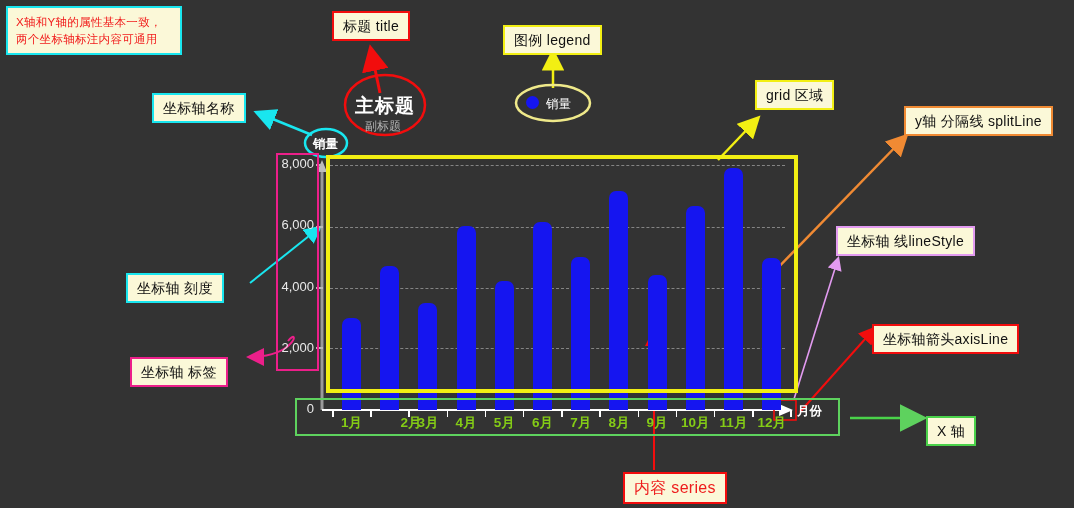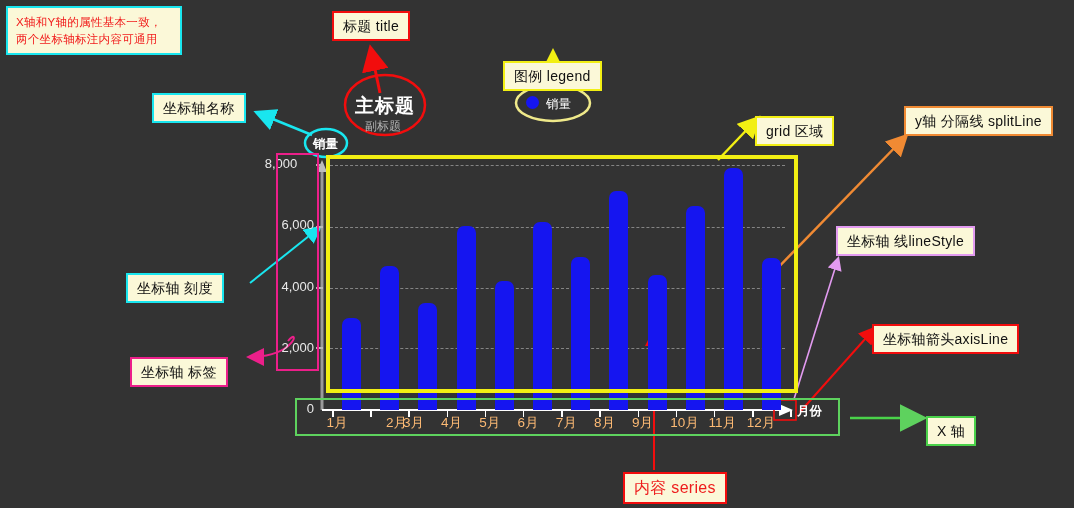--- a/index.html
+++ b/index.html
@@ -21,36 +21,36 @@
     color:#111;
     font-size:14px;
     line-height:1.15;
     padding:5px 9px;
     white-space:nowrap;
     box-sizing:border-box;
     letter-spacing:0.3px;
   }
   .callout.cyan{border-color:#19e6ef;}
   .callout.red{border-color:#f20d0d;}
-  .callout.yellow{border-color:#f2ef13;margin-top:36px;}
+  .callout.yellow{border-color:#f2ef13;}
   .callout.orange{border-color:#f08a33;}
   .callout.pink{border-color:#ec1f8a;}
   .callout.violet{border-color:#e29bf0;}
   .callout.green{border-color:#4ad24a;}
   .callout.redtext{color:#ee1c1c;font-size:16px;}
   .callout.note{font-size:11.5px;color:#f11b1b;line-height:1.45;padding:6px 8px;white-space:normal;}
 
   
   svg.overlay{position:absolute;left:0;top:0;width:1074px;height:508px;overflow:visible;pointer-events:none;}
 
   
   #chart{position:absolute;}
   .gridline{position:absolute;height:0;border-top:1px dashed #8d8d8d;opacity:.9;}
   .ytick-label{position:absolute;color:#e9e9e9;font-size:13px;text-align:right;white-space:nowrap;}
-  .xtick-label{position:absolute;color:#fdba74;font-size:13.5px;font-weight:normal;text-align:left;white-space:nowrap;}
+  .xtick-label{position:absolute;color:#84cc16;font-size:13.5px;font-weight:bold;text-align:center;white-space:nowrap;}
   .bar{position:absolute;background:#1515f0;border-radius:7px 7px 0 0;}
   .axisname{position:absolute;color:#ffffff;font-size:12.5px;font-weight:bold;white-space:nowrap;}
 
   .title-main{position:absolute;color:#ffffff;font-size:19px;font-weight:bold;white-space:nowrap;letter-spacing:1px;}
   .title-sub{position:absolute;color:#b5b5b5;font-size:12px;white-space:nowrap;}
   .legend-text{position:absolute;color:#ffffff;font-size:12.5px;white-space:nowrap;}
   .legend-dot{position:absolute;width:13px;height:13px;border-radius:50%;background:#1515f0;}
 
   
   .hl{position:absolute;box-sizing:border-box;background:transparent;}
@@ -147,21 +147,21 @@
         <div class="bar" style="left: 249.2px; top: 96.875px; width: 19px; height: 153.125px; background: rgb(21, 21, 240);"></div>
         <div class="bar" style="left: 287.4px; top: 31.0312px; width: 19px; height: 218.969px; background: rgb(21, 21, 240);"></div>
         <div class="bar" style="left: 325.6px; top: 115.25px; width: 19px; height: 134.75px; background: rgb(21, 21, 240);"></div>
         <div class="bar" style="left: 363.8px; top: 46.3438px; width: 19px; height: 203.656px; background: rgb(21, 21, 240);"></div>
         <div class="bar" style="left: 402px; top: 8.0625px; width: 19px; height: 241.938px; background: rgb(21, 21, 240);"></div>
         <div class="bar" style="left: 440.2px; top: 98.4062px; width: 19px; height: 151.594px; background: rgb(21, 21, 240);"></div>
       </div>
   </div>
 
   <div id="yticks">
-      <div class="ytick-label" style="width: 46px; left: 258px; top: 156px; text-align: center;">8,000</div>
+      <div class="ytick-label" style="width: 46px; left: 268px; top: 156px;">8,000</div>
       <div class="ytick-label" style="width: 46px; left: 268px; top: 217.25px;">6,000</div>
       <div class="ytick-label" style="width: 46px; left: 268px; top: 278.5px;">4,000</div>
       <div class="ytick-label" style="width: 46px; left: 268px; top: 339.75px;">2,000</div>
       <div class="ytick-label" style="width: 46px; left: 268px; top: 401px;">0</div>
     </div>
 
   <div id="xticks">
       <div class="xtick-label" style="left: 326.5px; top: 414px; width: 50px;">1月</div>
       <div class="xtick-label" style="left: 386px; top: 414px; width: 50px;">2月</div>
       <div class="xtick-label" style="left: 402.9px; top: 414px; width: 50px;">3月</div>

